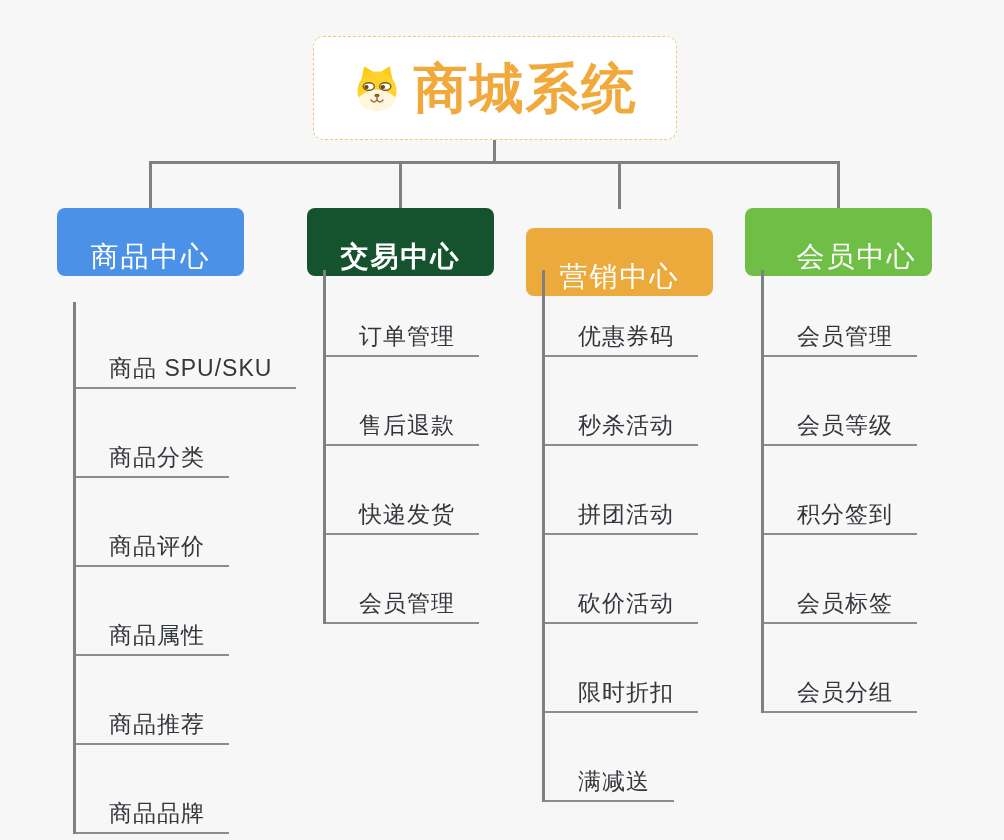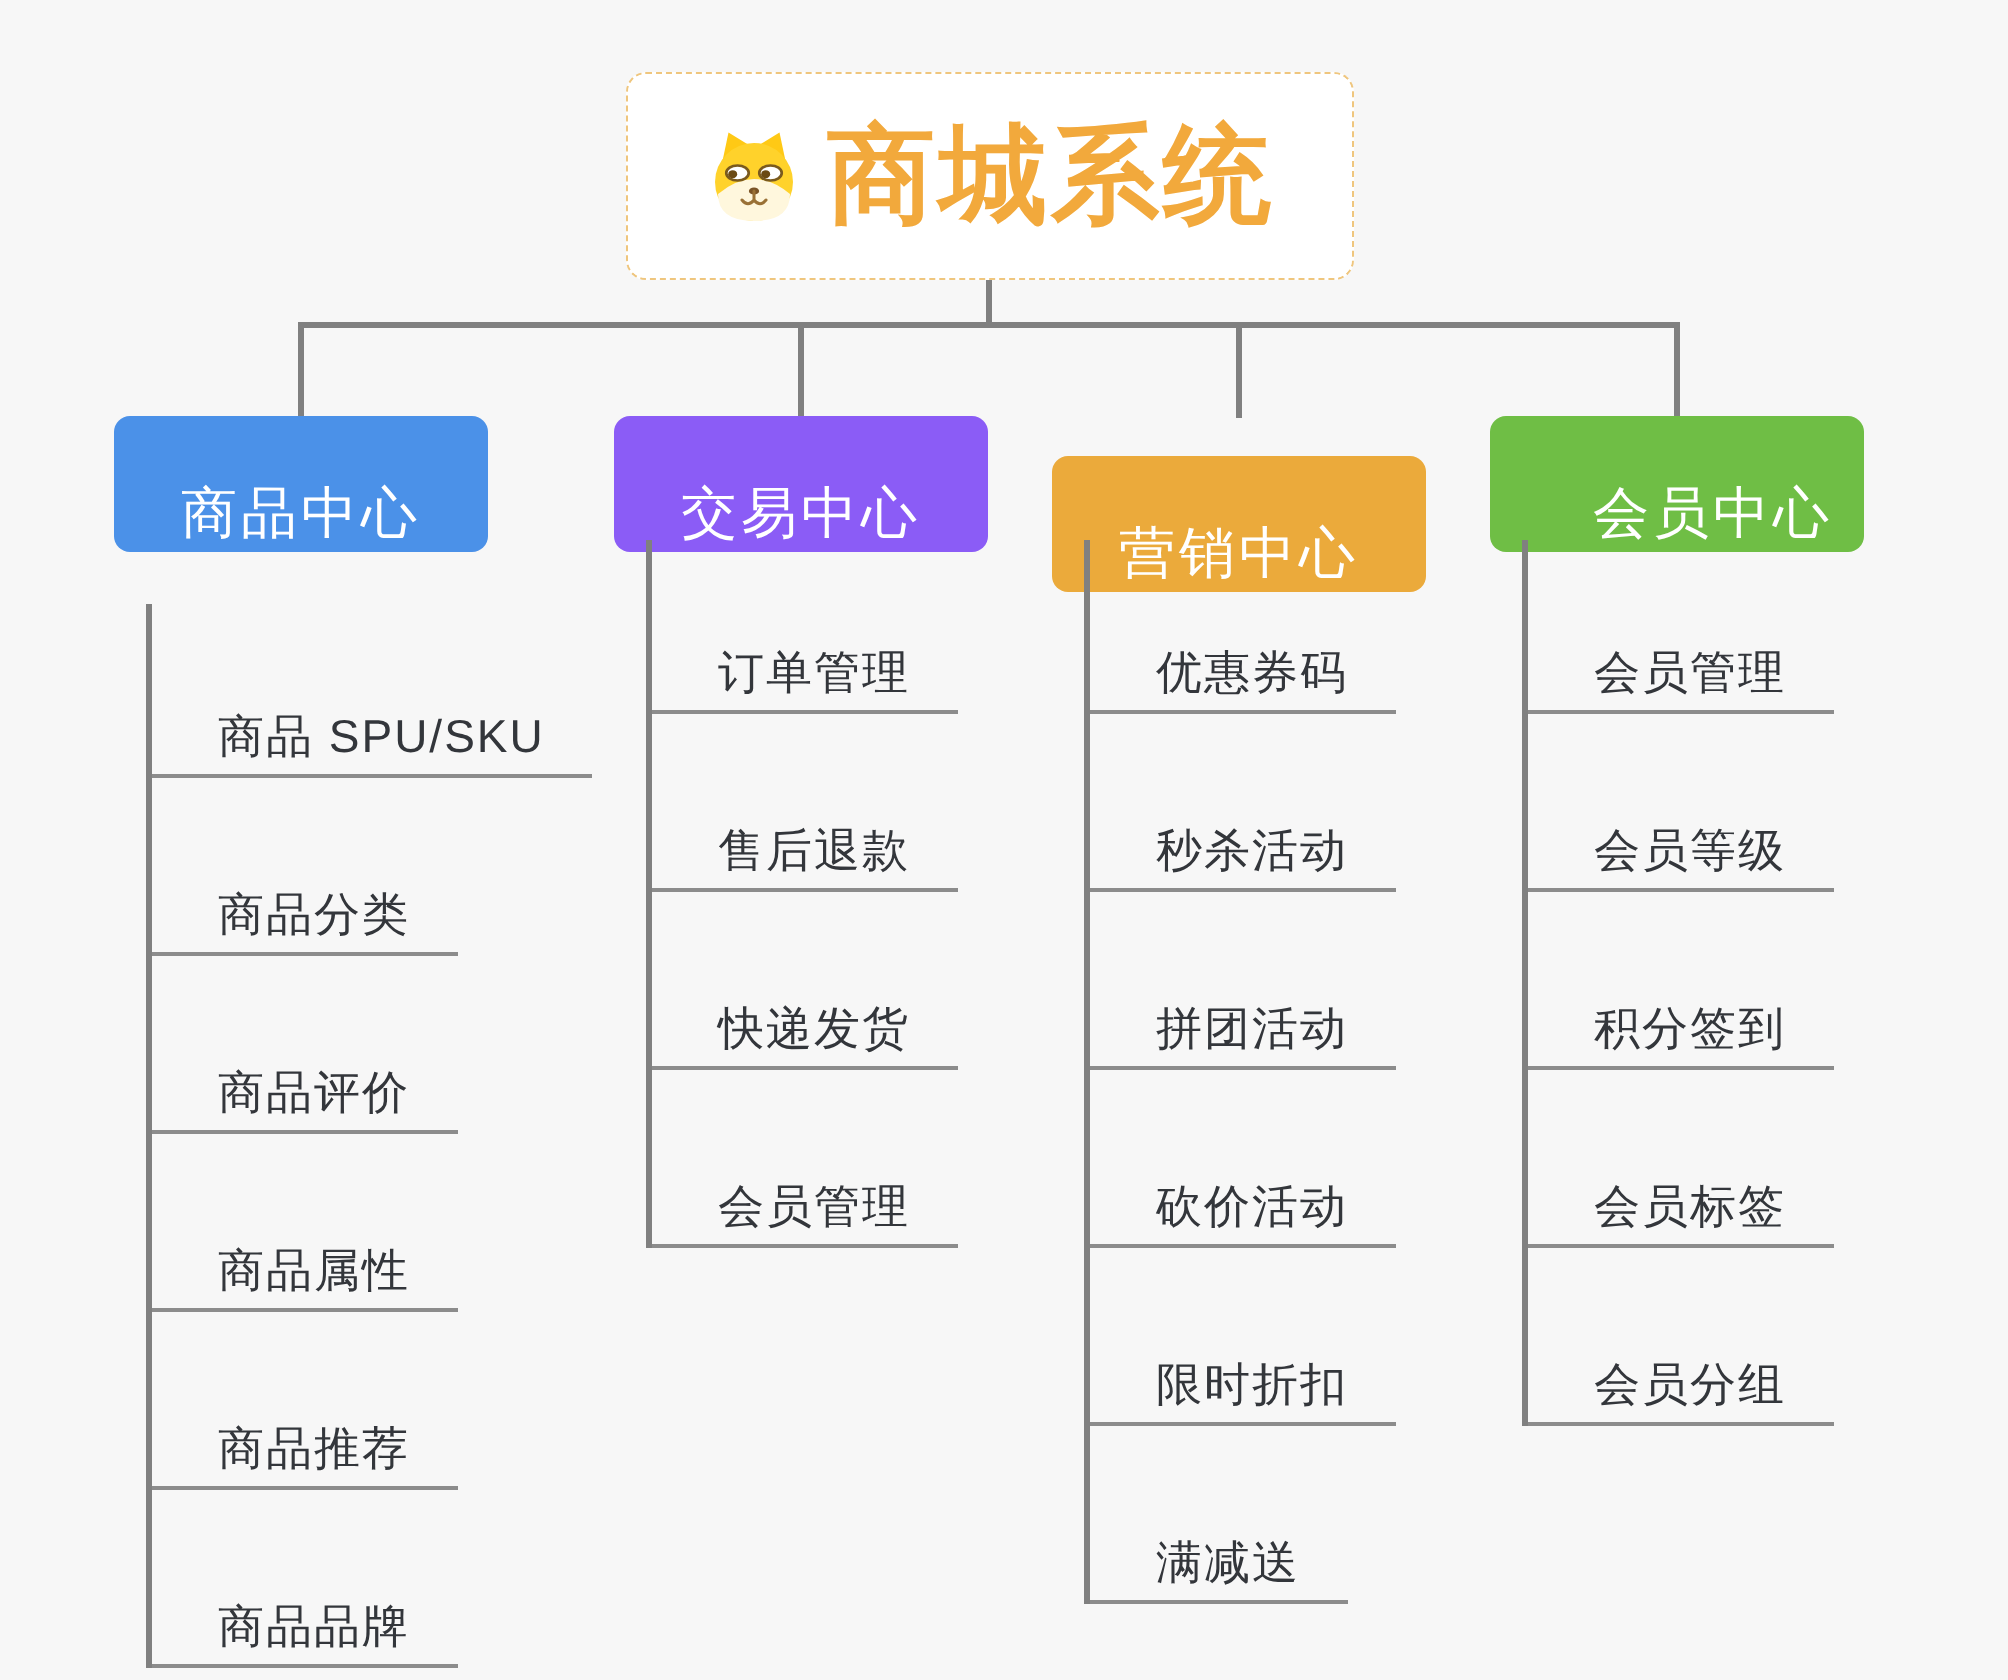--- a/index.html
+++ b/index.html
@@ -119,21 +119,21 @@
   <div class="line stem"></div>
   <div class="line hline"></div>
   <div class="line drop drop-1"></div>
   <div class="line drop drop-2"></div>
   <div class="line drop drop-3"></div>
   <div class="line drop drop-4"></div>
 
   <div class="branch-node branch-1" style="background: rgb(75, 145, 232);">
     <span>商品中心</span>
   </div>
-  <div class="branch-node branch-2" style="background: #8b5cf6;">
+  <div class="branch-node branch-2" style="background: #14532d; font-weight: bold;">
     <span>交易中心</span>
   </div>
   <div class="branch-node branch-3" style="background: rgb(235, 170, 59);">
     <span>营销中心</span>
   </div>
   <div class="branch-node branch-4" style="background: rgb(111, 190, 69);">
     <span>会员中心</span>
   </div>
 
   <div class="column col-1">

